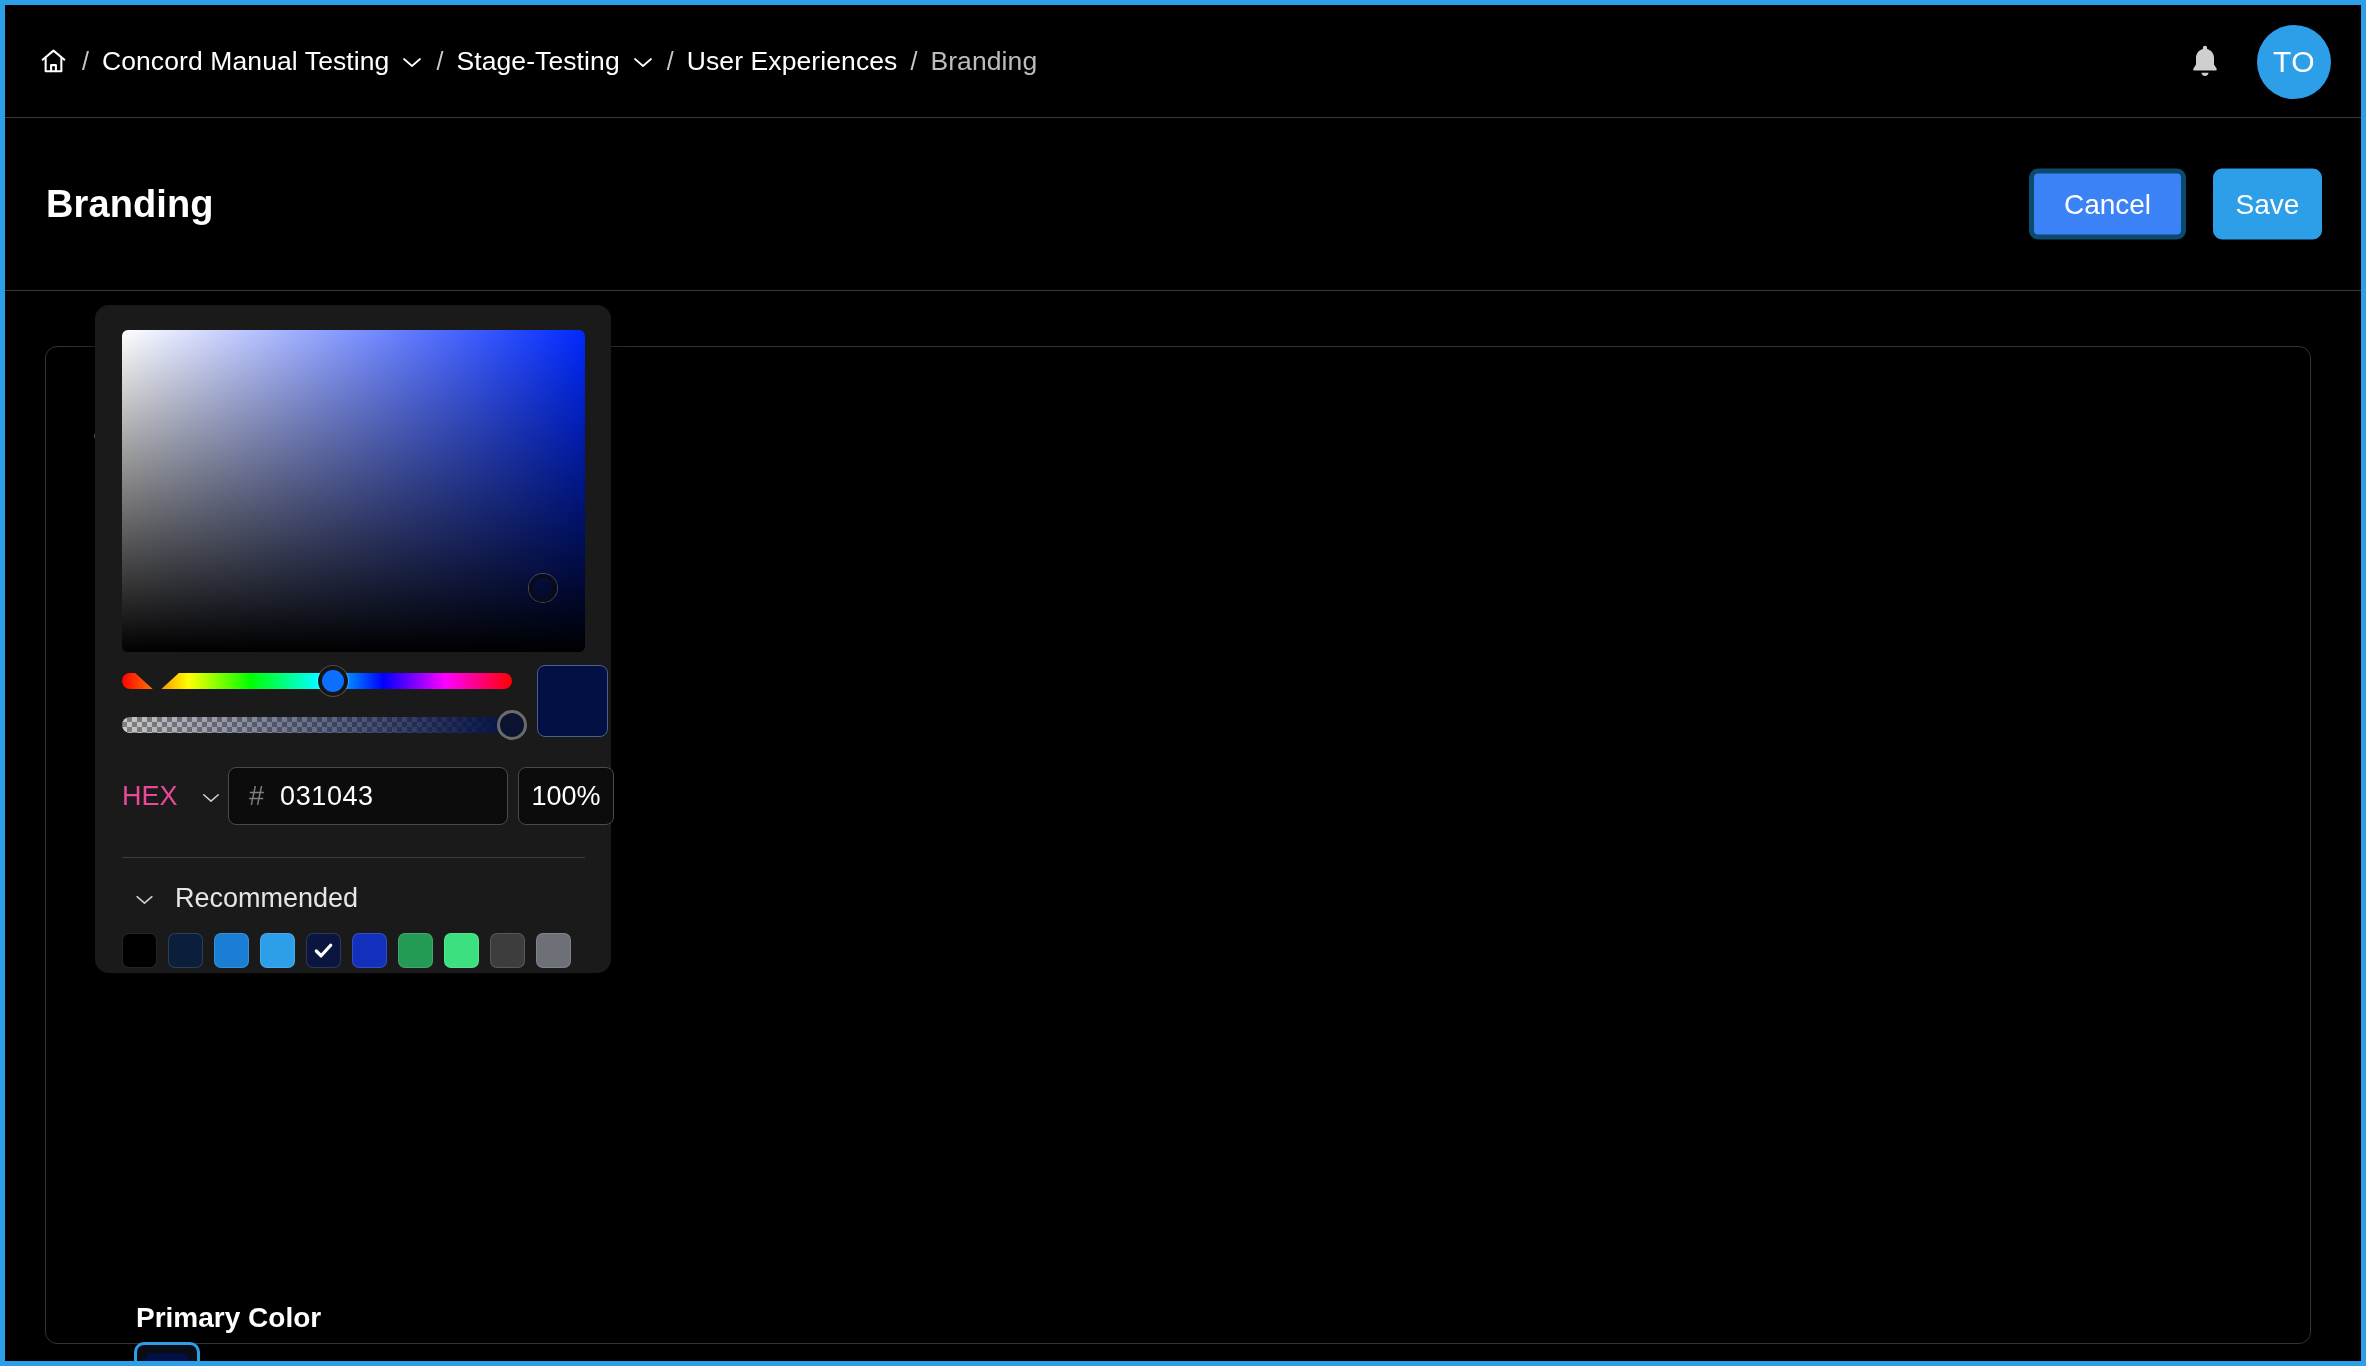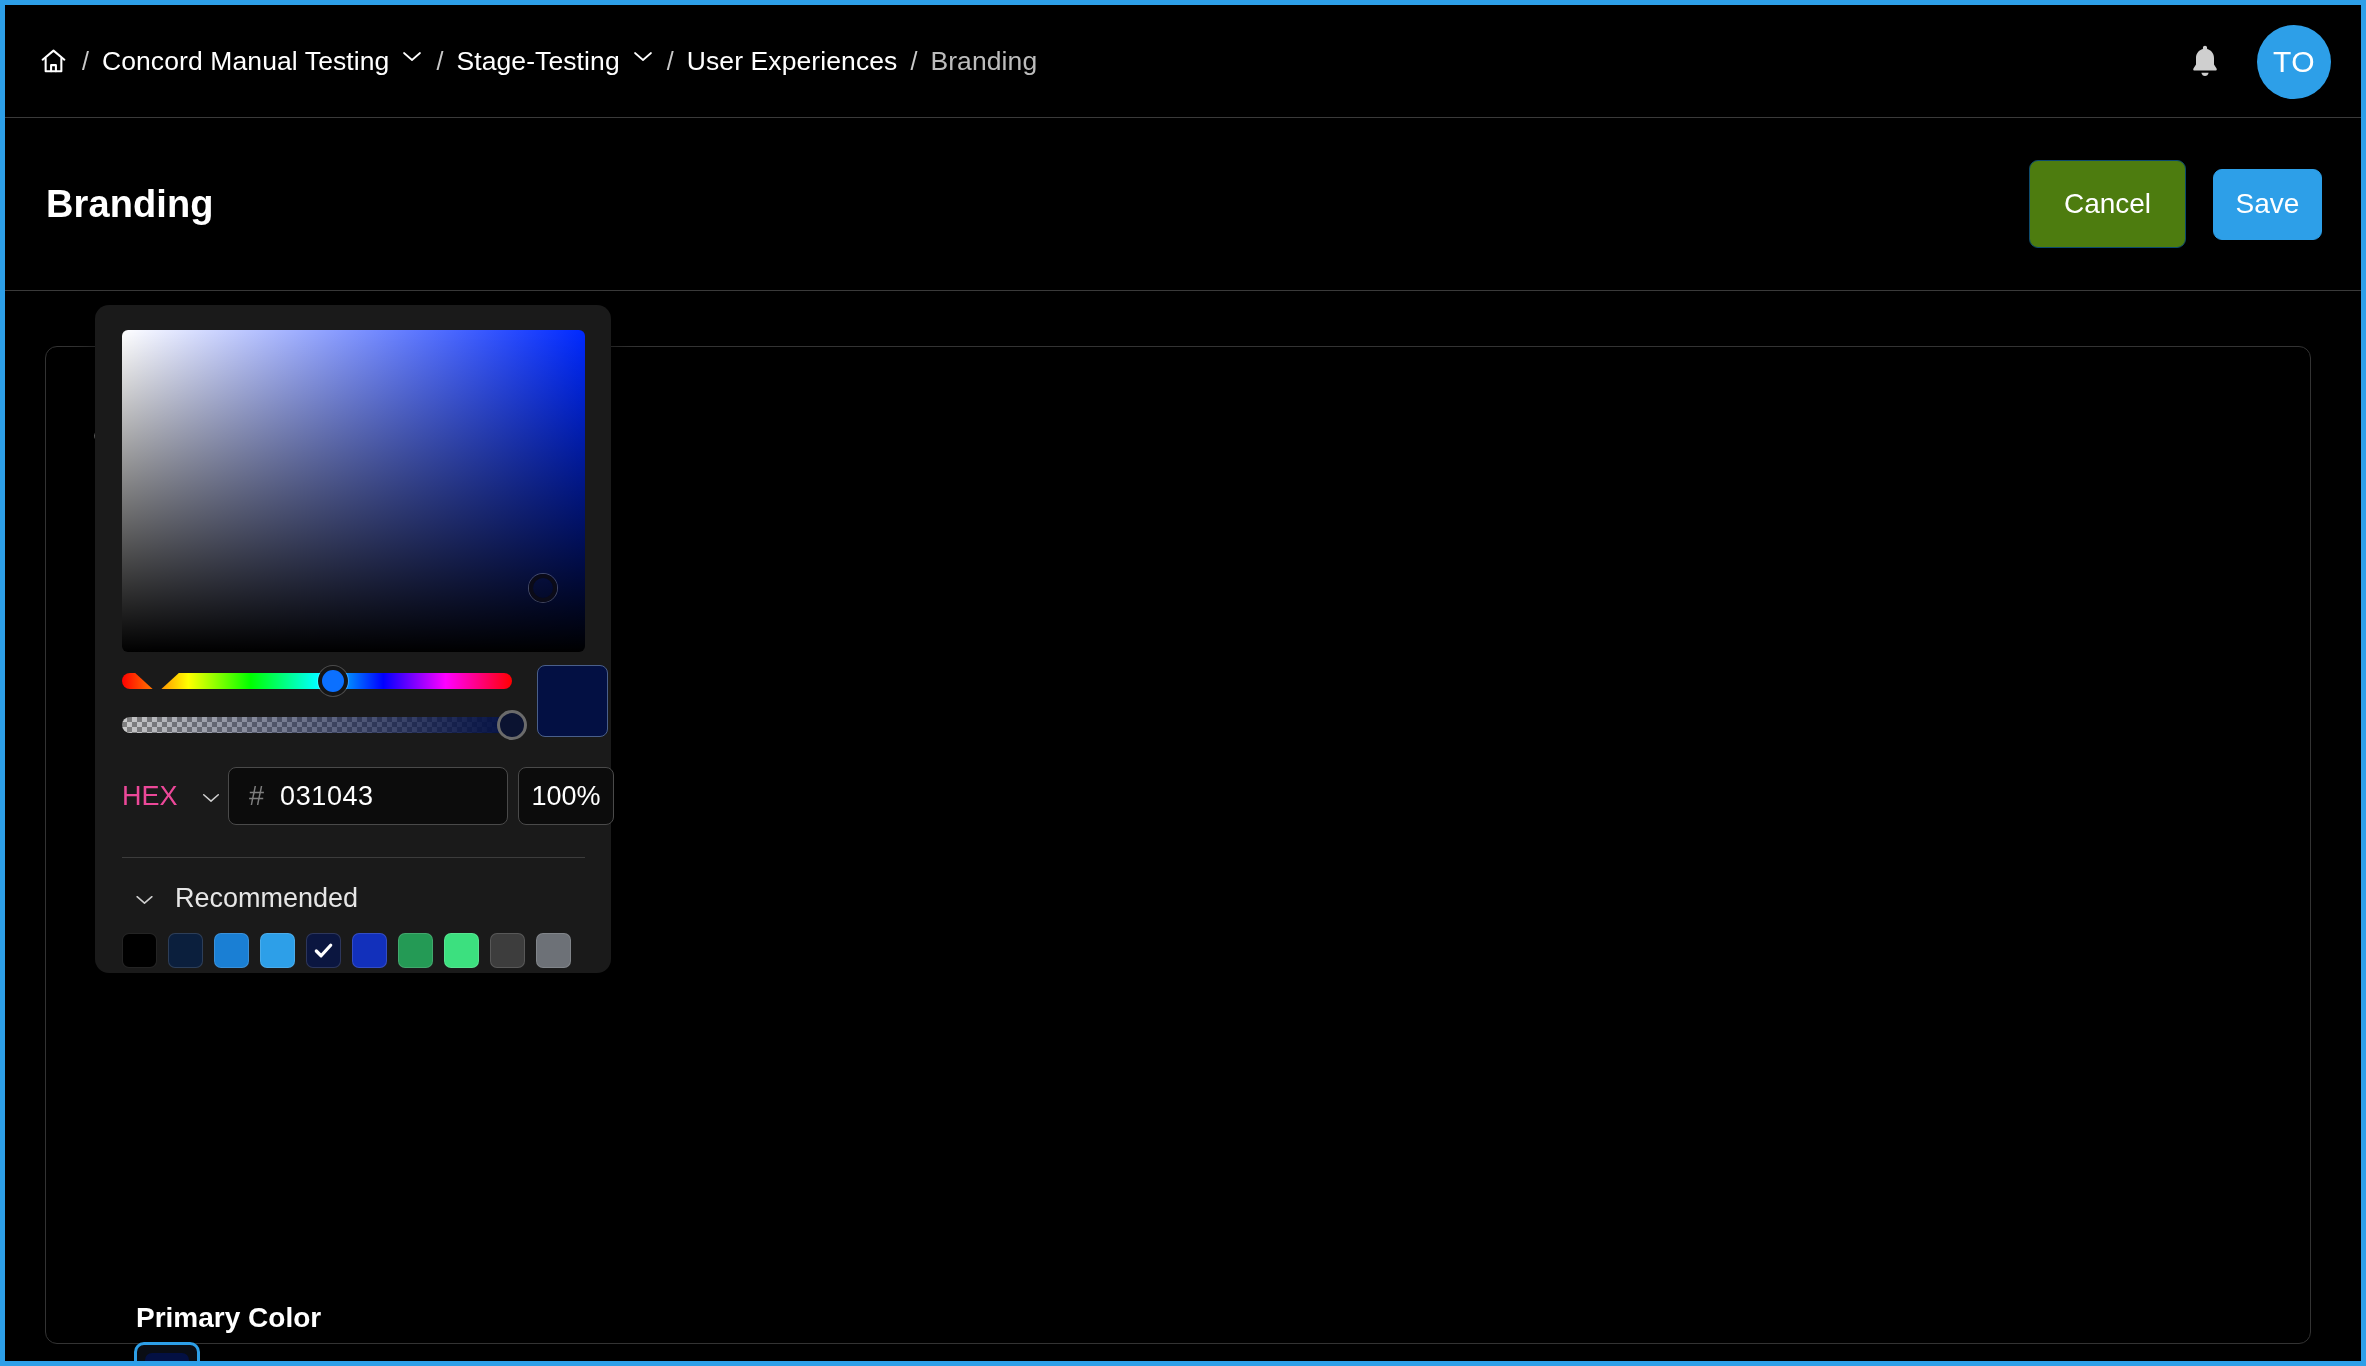--- a/index.html
+++ b/index.html
@@ -42,21 +42,21 @@
     font-size: 25px;
     padding: 0 13px;
     line-height: 1;
   }
   .crumb {
     color: #ffffff;
     font-size: 26.5px;
     letter-spacing: .1px;
     white-space: nowrap;
     line-height: 1;
-    display: inline-flex; align-items: flex-start;
+    display: inline-flex; align-items: center;
   }
   .crumb.last { color: #bcbcbc; }
   .chev {
     display: inline-block;
     margin-left: 12px;
     color: #ffffff;
     font-size: 19px;
     position: relative; top: 1px;
   }
   .chev svg { width: 22px; height: 14px; display:block; }
@@ -93,24 +93,24 @@
     display: flex; align-items: center; gap: 27px;
   }
   .btn {
     font-family: "Liberation Sans", sans-serif;
     font-size: 28px;
     border-radius: 9px;
     cursor: pointer;
     display: inline-flex; align-items: center; justify-content: center;
   }
   #cancel-btn {
-    width: 157px; height: 88px;
-    background: #4d7c0f;
-    color: #ffffff;
-    border: 1px solid #0c4a6e;
+    width: 157px; height: 71px;
+    background: #3b82f6;
+    color: #ffffff;
+    border: 5px solid #0c4a6e;
   }
   #save-btn {
     width: 109px; height: 71px;
     background: #2d9fe8;
     color: #ffffff;
     border: 1px solid #2d9fe8;
   }
 
   
   #card {

